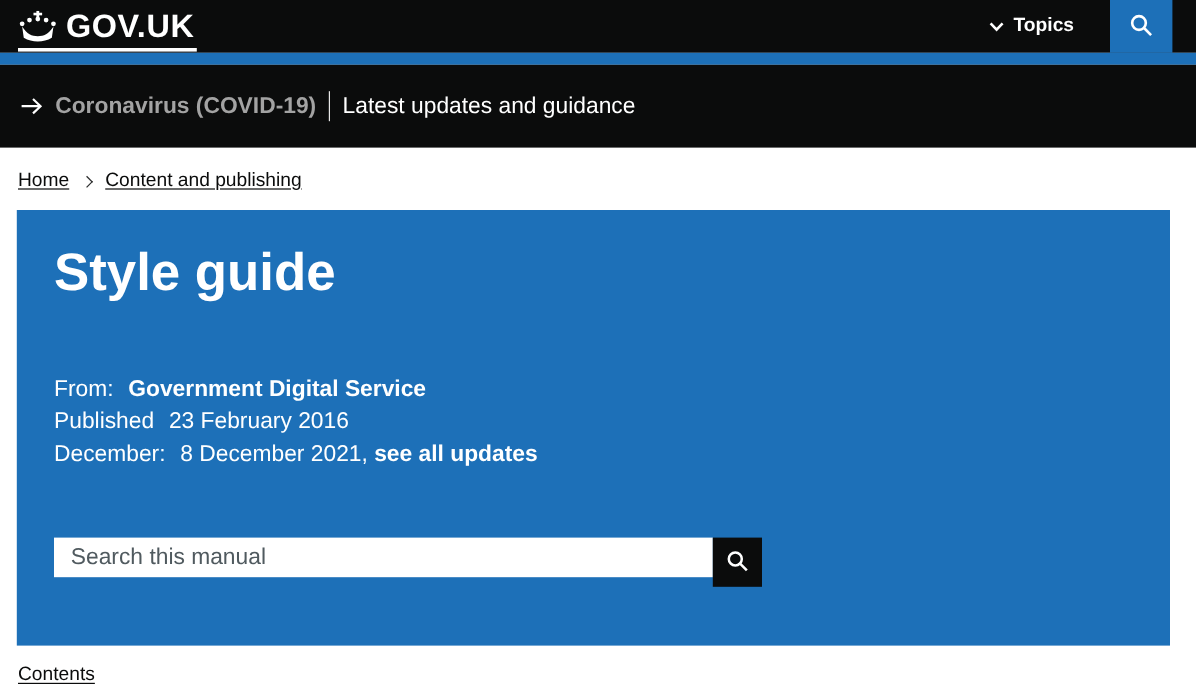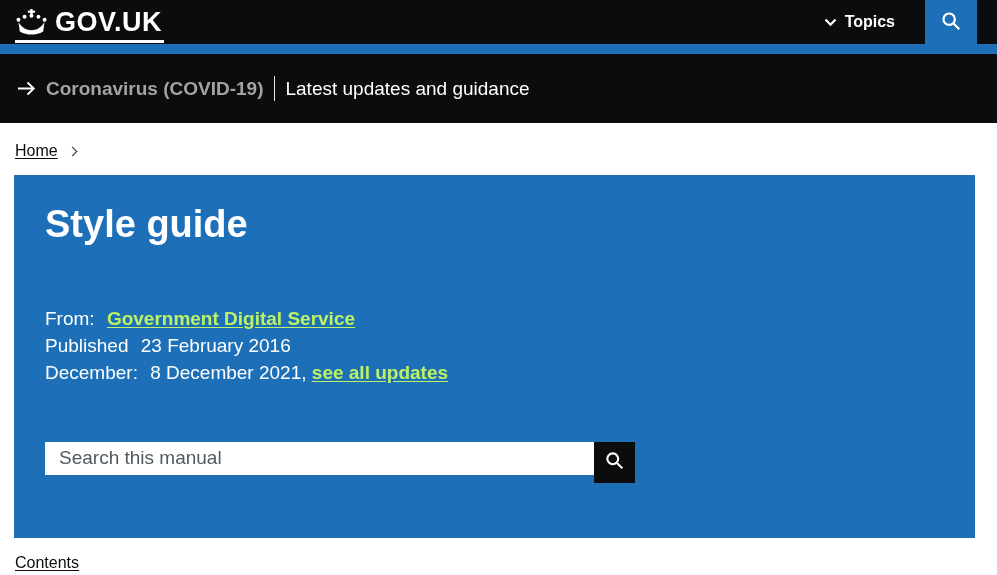--- a/index.html
+++ b/index.html
@@ -118,32 +118,31 @@
   .hero {
     margin: 15px 0 0 14px;
     width: 961px;
     height: 363px;
     background: #1d70b8;
     color: #ffffff;
     padding: 30px 31px 0 31px;
   }
   .hero-title {
     margin: 0;
-    font-size: 38px;
+    font-size: 44px;
     line-height: 1.05;
     font-weight: bold;
   }
   .hero-meta { margin-top: 60px; font-size: 19px; }
   .meta-row { margin: 0; line-height: 27px; }
   .meta-label { margin-right: 7px; }
   .meta-value { font-weight: normal; }
   .hero-meta a {
-    color: #bef264;
-    font-weight: bold;
-    text-decoration: underline;
+    color: #ffffff;
+    font-weight: bold;
     text-underline-offset: 2px;
   }
   .manual-search {
     margin-top: 56px;
     display: flex;
     align-items: stretch;
   }
   .manual-search-input {
     width: 549px;
     height: 33px;
@@ -236,20 +235,21 @@
   </span>
   <a class="covid-link">Coronavirus (COVID-19)</a>
   <span class="covid-sep"></span>
   <span class="covid-desc">Latest updates and guidance</span>
 </section>
 
 
 <nav class="breadcrumb">
   <a>Home</a>
   <span class="crumb-sep"></span>
+  <a>Content and publishing</a>
 </nav>
 
 
 <main class="hero">
   <h1 class="hero-title">Style guide</h1>
 
   <div class="hero-meta">
     <p class="meta-row">
       <span class="meta-label">From:</span>
       <a>Government Digital Service</a>

